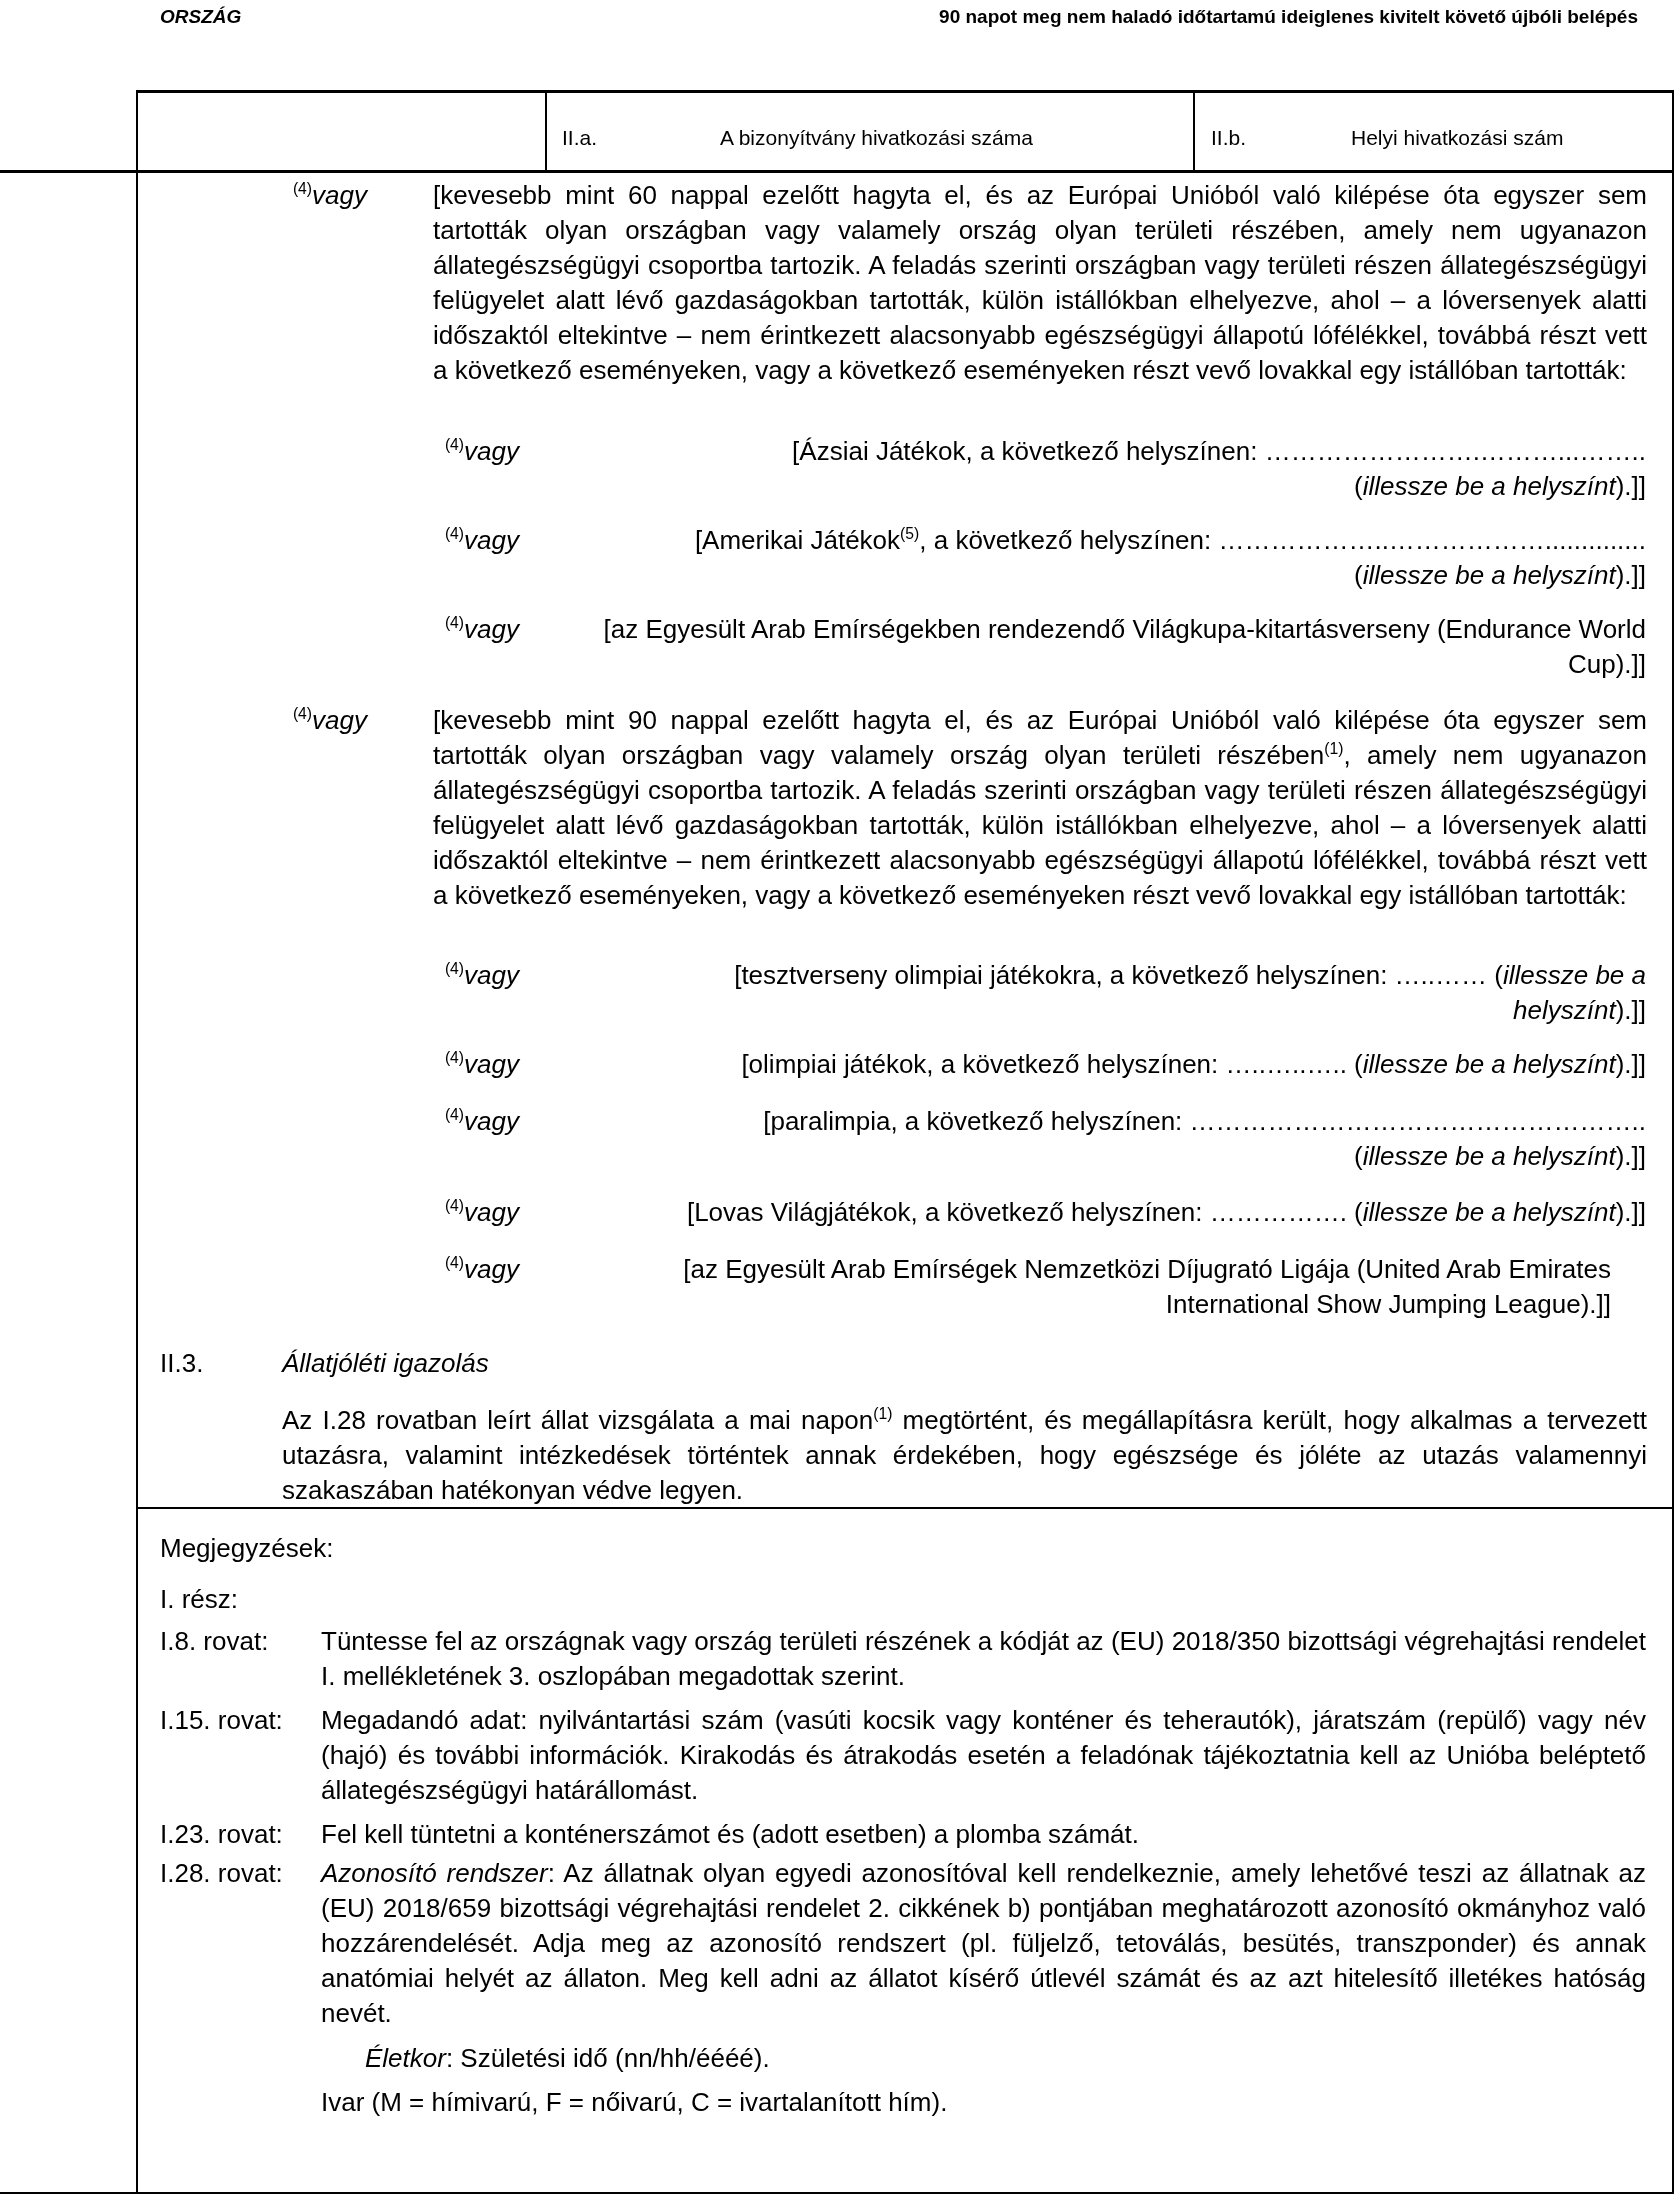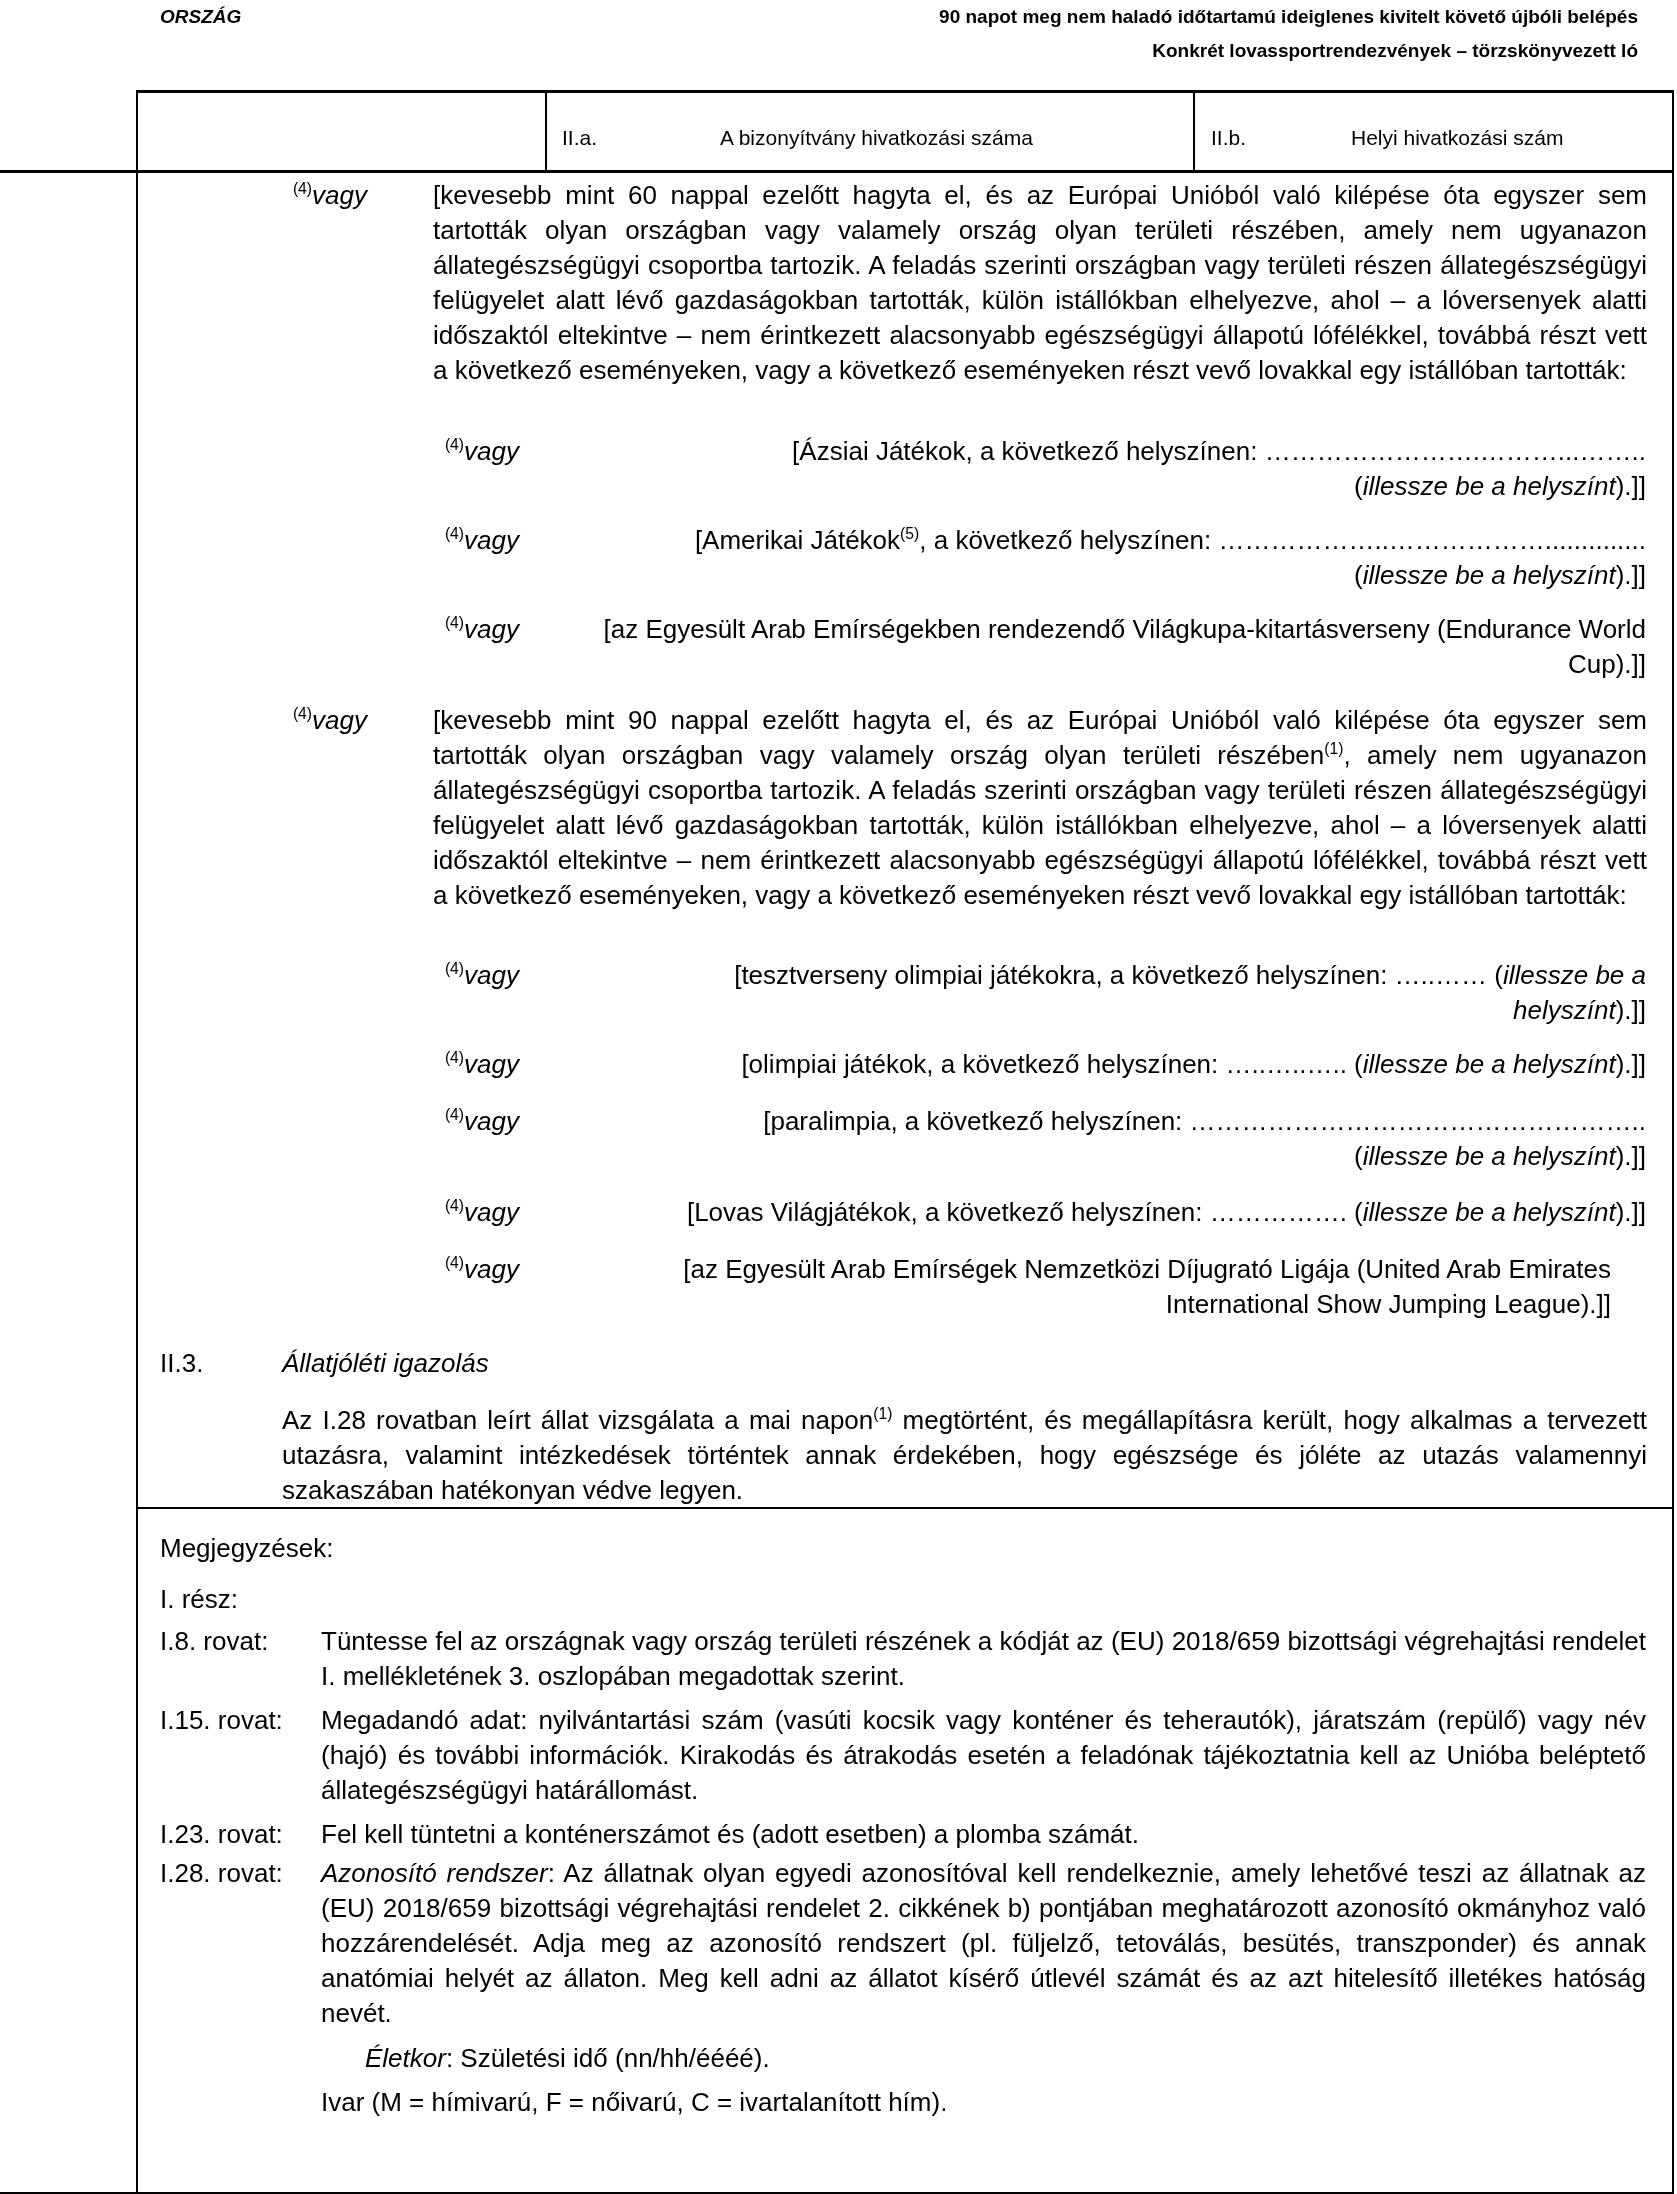--- a/index.html
+++ b/index.html
@@ -29,21 +29,20 @@
   .notes-lbl { position: absolute; left: 160px; width: 151px; }
   .notes-txt { position: absolute; left: 321px; width: 1325px; text-align: justify; }
   .plain { position: absolute; }
 </style>
 </head>
 <body>
 
 <div class="abs hdr-country">ORSZÁG</div>
 <div class="abs hdr-title">
   <div>90 napot meg nem haladó időtartamú ideiglenes kivitelt követő újbóli belépés</div>
-  <div>Konkrét lovassportrendezvények – törzskönyvezett ló</div>
 </div>
 
 <div class="line" style="left:136px; top:90px; width:1538px; height:2.6px;"></div>
 <div class="line" style="left:136px; top:90px; width:2px; height:2104px;"></div>
 <div class="line" style="left:1672px; top:90px; width:2px; height:2104px;"></div>
 <div class="line" style="left:0px; top:170px; width:1674px; height:2.6px;"></div>
 <div class="line" style="left:545px; top:92px; width:2px; height:80px;"></div>
 <div class="line" style="left:1193px; top:92px; width:2px; height:80px;"></div>
 <div class="line" style="left:136px; top:1507px; width:1538px; height:2px;"></div>
 <div class="line" style="left:0px; top:2192px; width:1674px; height:2.6px;"></div>
@@ -119,21 +118,21 @@
 <div class="plain it" style="left:282px; top:1346px;">Állatjóléti igazolás</div>
 <div class="plain" style="left:282px; top:1403px; width:1365px; text-align:justify;">
   <span>Az I.28 rovatban leírt állat vizsgálata a mai napon</span><span class="sup">(1)</span><span> megtörtént, és megállapításra került, hogy alkalmas a tervezett utazásra, valamint intézkedések történtek annak érdekében, hogy egészsége és jóléte az utazás valamennyi szakaszában hatékonyan védve legyen.</span>
 </div>
 
 <div class="plain" style="left:160px; top:1531px;">Megjegyzések:</div>
 <div class="plain" style="left:160px; top:1582px;">I. rész:</div>
 
 <div class="block" style="top:1624px;">
   <div class="notes-lbl">I.8. rovat:</div>
-  <div class="notes-txt">Tüntesse fel az országnak vagy ország területi részének a kódját az (EU) 2018/659 bizottsági végrehajtási rendelet I. mellékletének 3. oszlopában megadottak szerint.</div>
+  <div class="notes-txt">Tüntesse fel az országnak vagy ország területi részének a kódját az (EU) 2018/350 bizottsági végrehajtási rendelet I. mellékletének 3. oszlopában megadottak szerint.</div>
 </div>
 <div class="block" style="top:1703px;">
   <div class="notes-lbl">I.15. rovat:</div>
   <div class="notes-txt">Megadandó adat: nyilvántartási szám (vasúti kocsik vagy konténer és teherautók), járatszám (repülő) vagy név (hajó) és további információk. Kirakodás és átrakodás esetén a feladónak tájékoztatnia kell az Unióba beléptető állategészségügyi határállomást.</div>
 </div>
 <div class="block" style="top:1817px;">
   <div class="notes-lbl">I.23. rovat:</div>
   <div class="notes-txt">Fel kell tüntetni a konténerszámot és (adott esetben) a plomba számát.</div>
 </div>
 <div class="block" style="top:1856px;">

